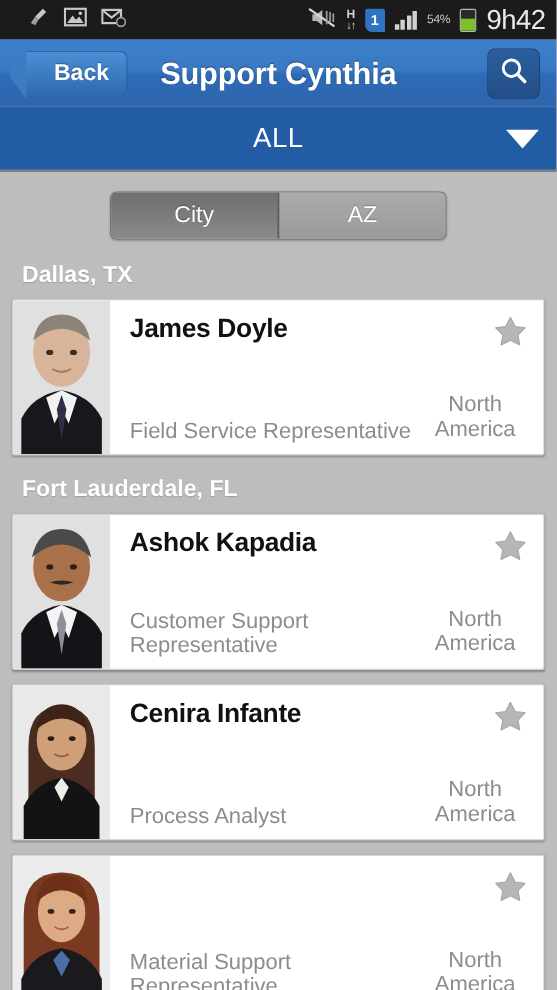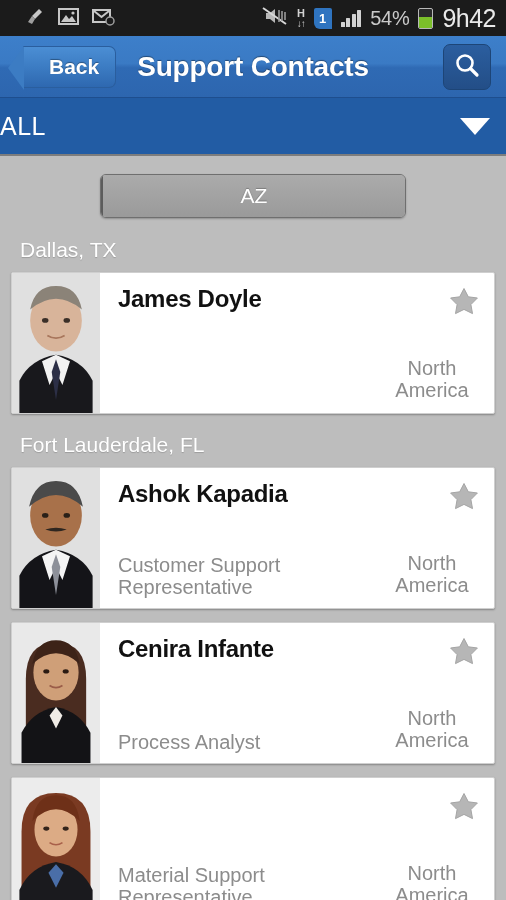--- a/index.html
+++ b/index.html
@@ -27,21 +27,21 @@
 
   .sb-ico { display: block; }
 
   .sig-bars { display: flex; align-items: flex-end; gap: 1.5px; height: 17px; }
   .sig-bars i { width: 4px; background: #d2d2d2; display: block; border-radius: 0.5px; }
   .sig-bars i:nth-child(1) { height: 5px; }
   .sig-bars i:nth-child(2) { height: 9px; }
   .sig-bars i:nth-child(3) { height: 13px; }
   .sig-bars i:nth-child(4) { height: 17px; }
 
-  .batt-pct { font-size: 20px; color: #c9c9c9; letter-spacing: -0.3px; }
+  .batt-pct { font-size: 11px; color: #c9c9c9; letter-spacing: -0.3px; }
 
   .battery {
     position: relative;
     width: 15px; height: 21px;
     border: 1.5px solid #b9b9b9;
     border-radius: 2px;
     background: #2a2a2a;
     overflow: hidden;
   }
   .battery::before {
@@ -129,21 +129,21 @@
   
   .filterbar {
     height: 58px;
     background: #225ca4;
     border-bottom: 2px solid #7d7d7d;
     display: flex; align-items: center;
     position: relative;
     cursor: pointer;
   }
   .filterbar .flabel {
-    position: absolute; left: 0; right: 0; text-align: left;
+    position: absolute; left: 0; right: 0; text-align: center;
     color: #ffffff; font-size: 25px; letter-spacing: 0.5px;
   }
   .caret {
     margin-left: auto; margin-right: 16px;
     width: 0; height: 0;
     border-left: 15px solid transparent;
     border-right: 15px solid transparent;
     border-top: 17px solid #ffffff;
     position: relative; z-index: 2;
   }
@@ -177,21 +177,21 @@
     color: #ffffff;
     border-left: 2px solid #5c5c5c;
     text-shadow: 0 -1px 1px rgba(0,0,0,0.25);
   }
 
   
   .list { padding: 0 0 0 0; }
 
   .section-head {
     color: #ffffff;
-    font-size: 21px; font-weight: normal;
+    font-size: 21px; font-weight: bold;
     padding: 6px 0 10px 20px;
     text-shadow: 0 1px 1px rgba(0,0,0,0.18);
   }
 
   .card {
     position: relative;
     margin: 0 11px 13px 11px;
     height: 142px;
     background: #ffffff;
     border: 1px solid #cfcfcf;
@@ -288,38 +288,39 @@
     <span class="batt-pct">54%</span>
     <span class="battery">
       <span class="lvl"></span>
     </span>
     <span class="clock">9h42</span>
   </div>
 </div>
 
 <div class="titlebar">
   <div class="backbtn">Back</div>
-  <div class="title">Support Contacts</div>
+  <div class="title">Support Cynthia</div>
   <div class="searchbtn">
     <span>
       <svg width="28" height="28" viewBox="0 0 28 28">
         <circle cx="12" cy="12" r="7.5" fill="none" stroke="#ffffff" stroke-width="2.6"></circle>
         <path d="M17.5 17.5 L24 24" stroke="#ffffff" stroke-width="3.2" stroke-linecap="round"></path>
       </svg>
     </span>
   </div>
 </div>
 
 <div class="filterbar">
   <div class="flabel">ALL</div>
   <div class="caret"></div>
 </div>
 
 <div class="segwrap">
   <div class="segment">
+    <div class="seg on">City</div>
     <div class="seg off">AZ</div>
   </div>
 </div>
 
 <div class="list">
 
   <div class="section-head">Dallas, TX</div>
 
   <div class="card">
     <div class="photo">
@@ -330,20 +331,21 @@
         <ellipse cx="34" cy="44" rx="3" ry="2.2" fill="#3a2f28"></ellipse>
         <ellipse cx="54" cy="44" rx="3" ry="2.2" fill="#3a2f28"></ellipse>
         <path d="M36 58 q8 5 16 0" stroke="#a8765c" stroke-width="1.6" fill="none"></path>
         <path d="M10 130 L10 100 q10 -20 34 -24 q24 4 34 24 L78 130 Z" fill="#18181c"></path>
         <path d="M44 76 L31 82 L38 104 L44 92 L50 104 L57 82 Z" fill="#f2f2f2"></path>
         <path d="M44 80 L40 92 L44 118 L48 92 Z" fill="#2c2f46"></path>
       </svg>
     </div>
     <div class="cardbody">
       <div class="cname">James Doyle</div>
+      <div class="ctitle">Field Service Representative</div>
       <span class="star">
         <svg width="32" height="32" viewBox="0 0 32 32">
           <path d="M16 3.5 L20.3 11.8 L29.4 13 L22.9 19.6 L24.5 28.6 L16 24.4 L7.5 28.6 L9.1 19.6 L2.6 13 L11.7 11.8 Z" fill="#b6b6b6" stroke="#a5a5a5" stroke-width="1" stroke-linejoin="round"></path>
         </svg>
       </span>
       <div class="region">North America</div>
     </div>
   </div>
 
   <div class="section-head">Fort Lauderdale, FL</div>

